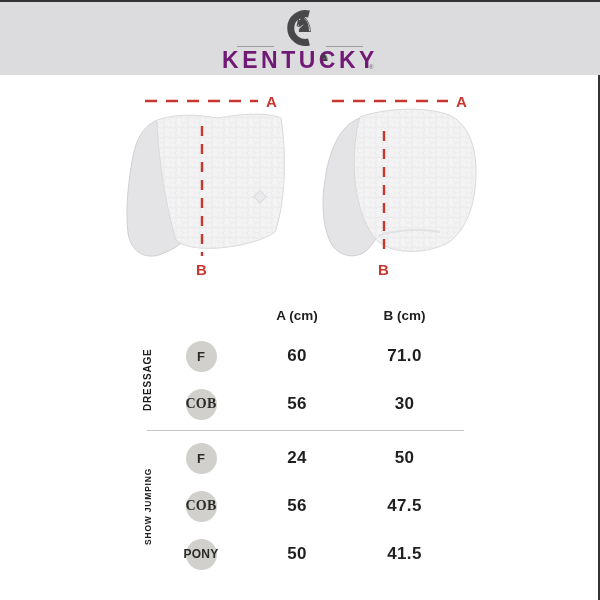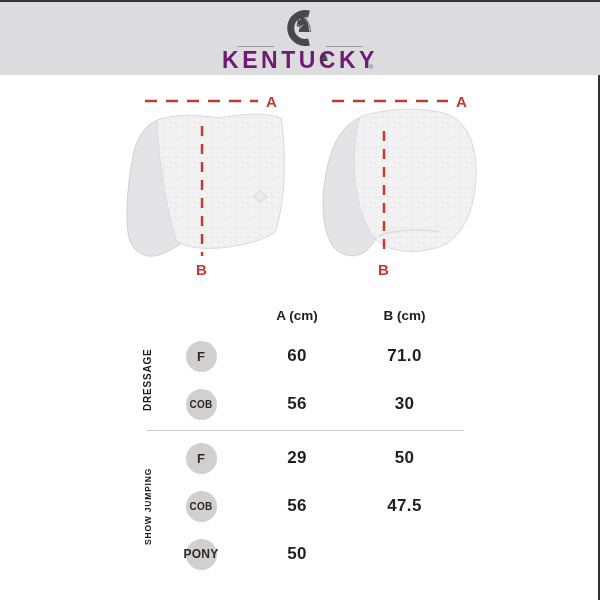--- a/index.html
+++ b/index.html
@@ -30,21 +30,21 @@
 
   
   .size-table { position: absolute; left: 125px; top: 298px; display: grid; grid-template-columns: 45px 62px 130px 85px; grid-template-rows: 34px 48px 48px 6px 48px 48px 48px; }
   .cell { display: flex; align-items: center; justify-content: center; }
   .col-header { font-size: 13.5px; font-weight: bold; color: #1e1e1e; }
   .group-label { writing-mode: vertical-rl; transform: rotate(180deg); font-weight: bold; color: #1c1c1c; letter-spacing: 0.8px; }
   .group-label.dressage { grid-row: 2 / span 2; grid-column: 1; font-size: 10px; }
   .group-label.jumping { grid-row: 5 / span 3; grid-column: 1; font-size: 8.5px; }
   .badge { width: 31px; height: 31px; border-radius: 50%; background: #d2d0cd; display: flex; align-items: center; justify-content: center; font-weight: bold; color: #2a2a2a; }
   .badge.f { font-size: 13px; }
-  .badge.cob { font-size: 10px; letter-spacing: 0.3px; }
+  .badge.cob { font-size: 14px; letter-spacing: 0.3px; font-family: Liberation Serif, serif; }
   .badge.pony { font-size: 12px; letter-spacing: 0.2px; }
   .val { font-size: 17px; font-weight: bold; color: #1f1f1f; letter-spacing: 0.3px; }
   .divider { position: absolute; left: 147px; top: 430px; width: 317px; height: 0; border-top: 1.5px solid #c7c7c7; }
 </style>
 </head>
 <body>
 
 <div class="canvas">
 
   <div class="edge-top"></div>
@@ -125,30 +125,31 @@
     <div class="cell" style="grid-row:3; grid-column:2;">
       <div class="badge cob">COB</div>
     </div>
     <div class="cell val" style="grid-row:3; grid-column:3;">56</div>
     <div class="cell val" style="grid-row:3; grid-column:4;">30</div>
 
     <div class="cell group-label jumping">SHOW JUMPING</div>
     <div class="cell" style="grid-row:5; grid-column:2;">
       <div class="badge f">F</div>
     </div>
-    <div class="cell val" style="grid-row:5; grid-column:3;">29</div>
+    <div class="cell val" style="grid-row:5; grid-column:3;">24</div>
     <div class="cell val" style="grid-row:5; grid-column:4;">50</div>
 
     <div class="cell" style="grid-row:6; grid-column:2;">
       <div class="badge cob">COB</div>
     </div>
     <div class="cell val" style="grid-row:6; grid-column:3;">56</div>
     <div class="cell val" style="grid-row:6; grid-column:4;">47.5</div>
 
     <div class="cell" style="grid-row:7; grid-column:2;">
       <div class="badge pony">PONY</div>
     </div>
     <div class="cell val" style="grid-row:7; grid-column:3;">50</div>
+    <div class="cell val" style="grid-row:7; grid-column:4;">41.5</div>
   </div>
 
   <div class="divider"></div>
 
 </div>
 
 </body></html>

